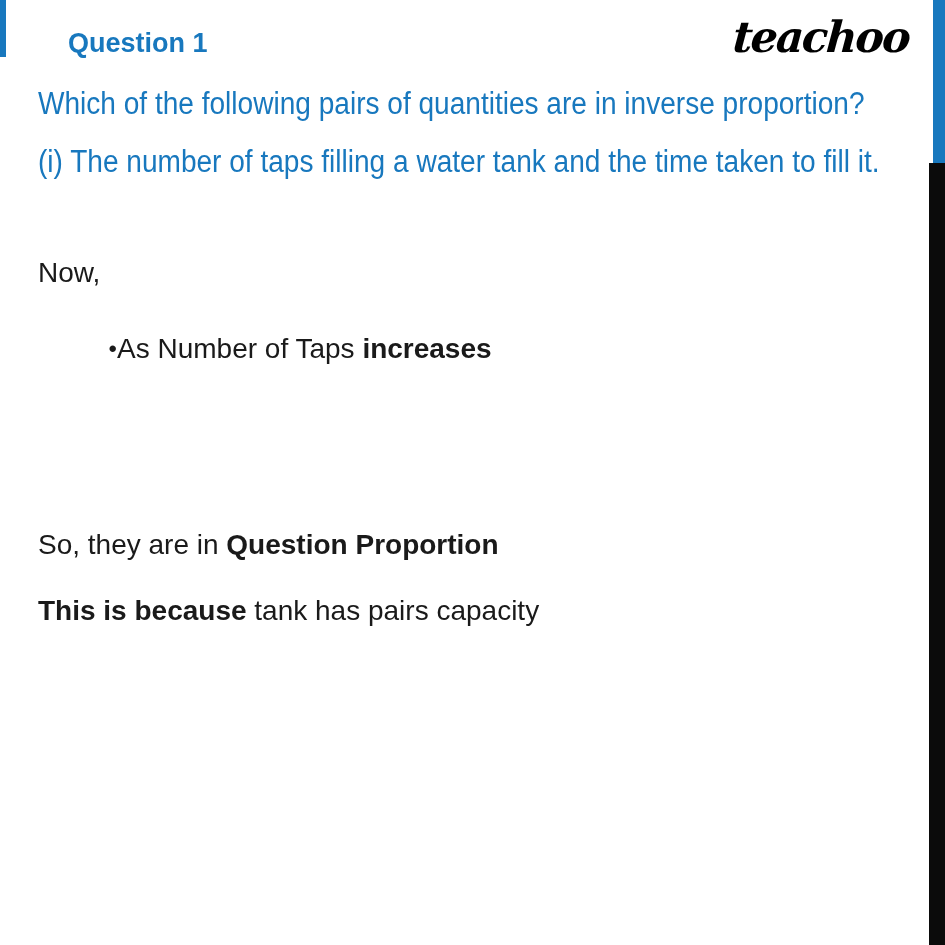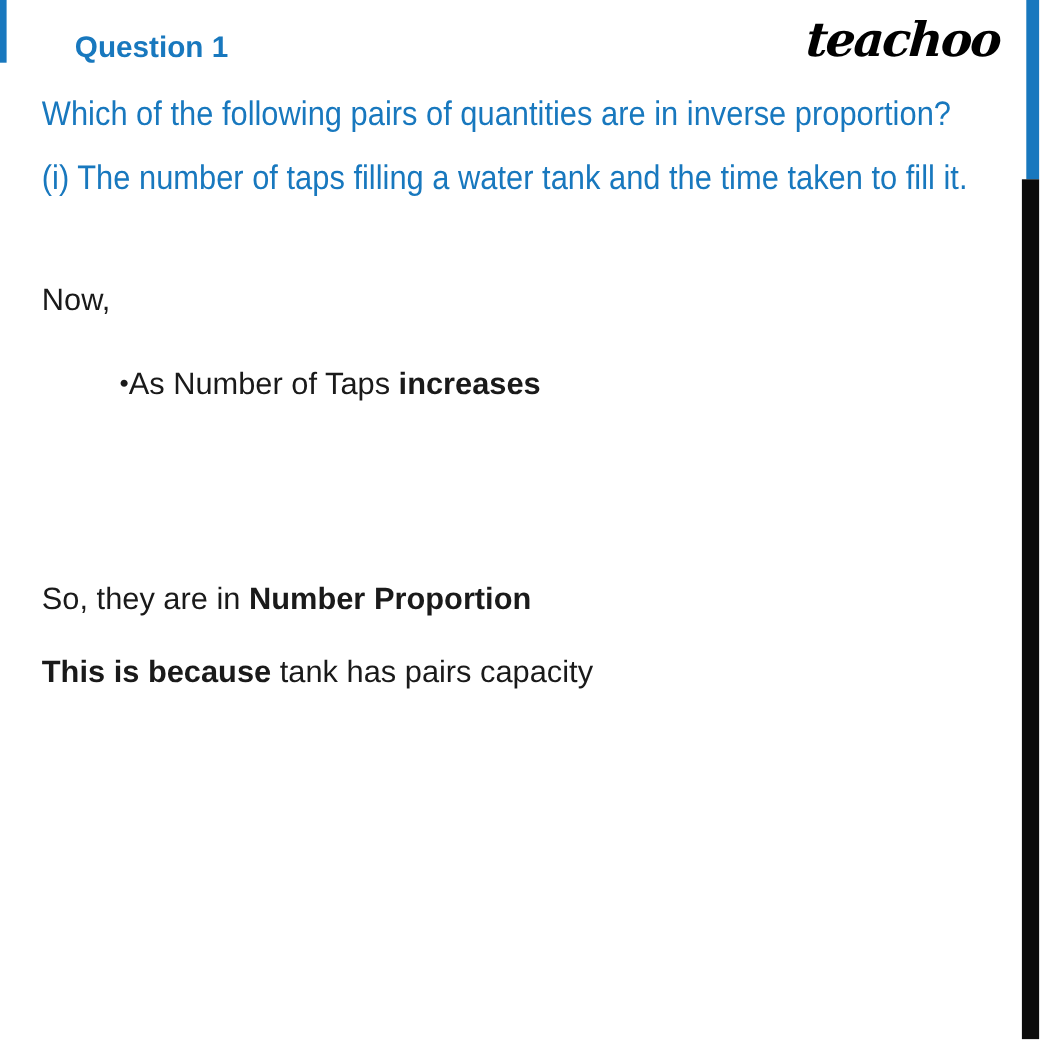--- a/index.html
+++ b/index.html
@@ -113,20 +113,20 @@
   <div class="q-line q-line2">(i) The number of taps filling a water tank and the time taken to fill it.</div>
 
   <div class="body-line intro">Now,</div>
 
   <div class="bullet-row bullet1">
     <span class="bullet-marker">•</span><span>As Number of Taps </span><span class="b">increases</span>
   </div>
 
 
   <div class="body-line conclusion">
-    <span>So, they are in </span><span class="b">Number Proportion</span>
+    <span>So, they are in </span><span class="b">Question Proportion</span>
   </div>
 
   <div class="body-line reason">
     <span class="b">This is because</span><span> tank has pairs capacity</span>
   </div>
 
 </div>
 
 </body></html>

